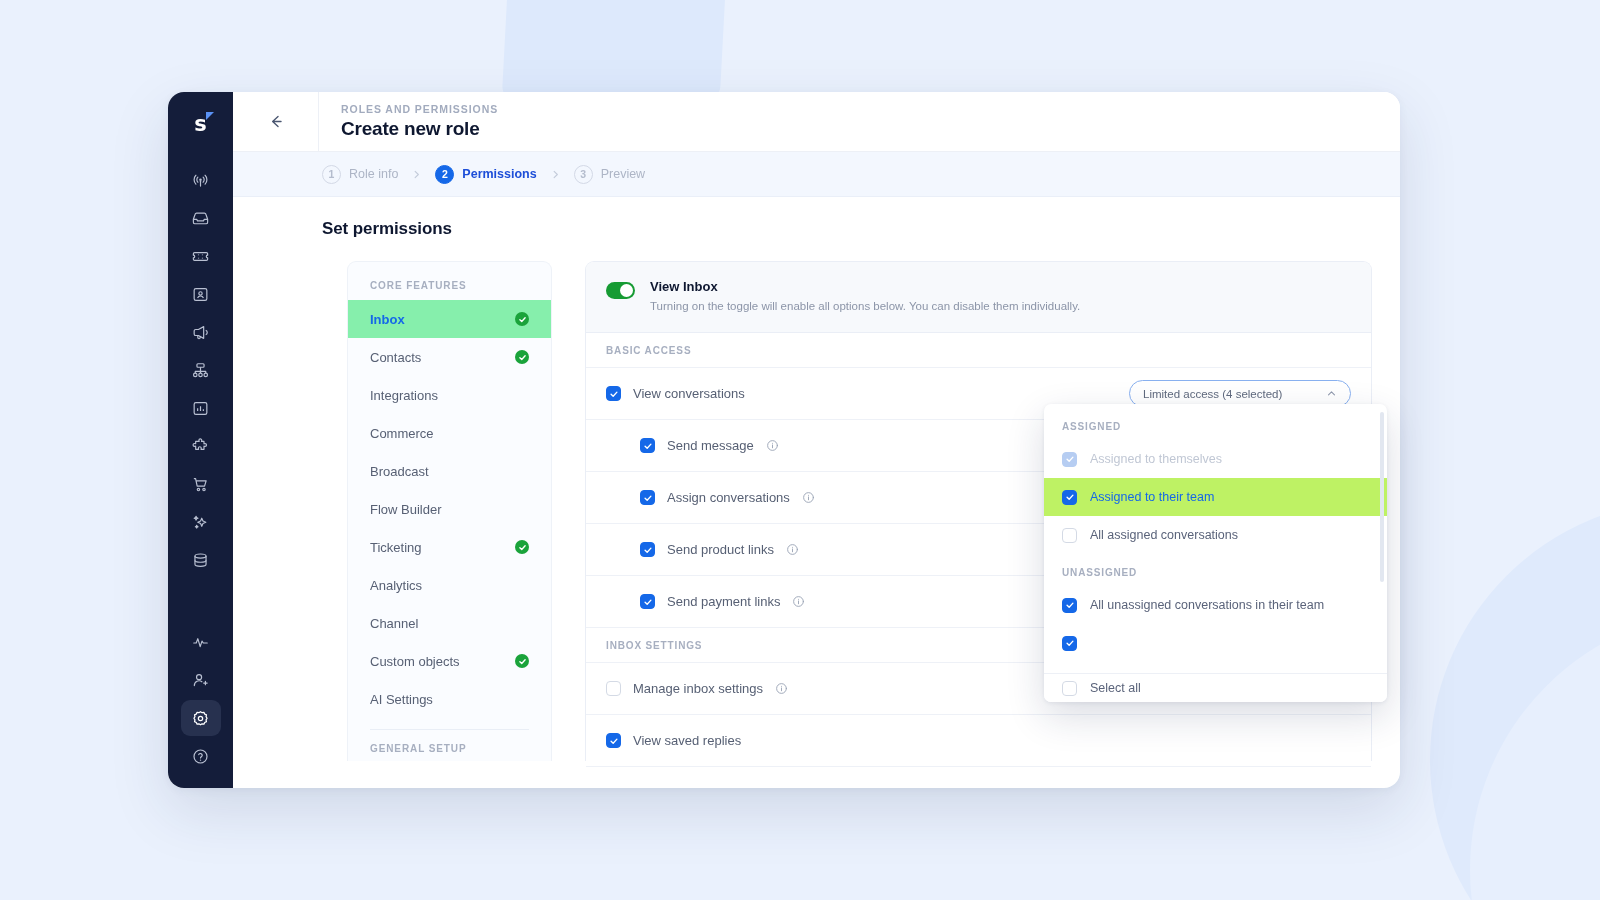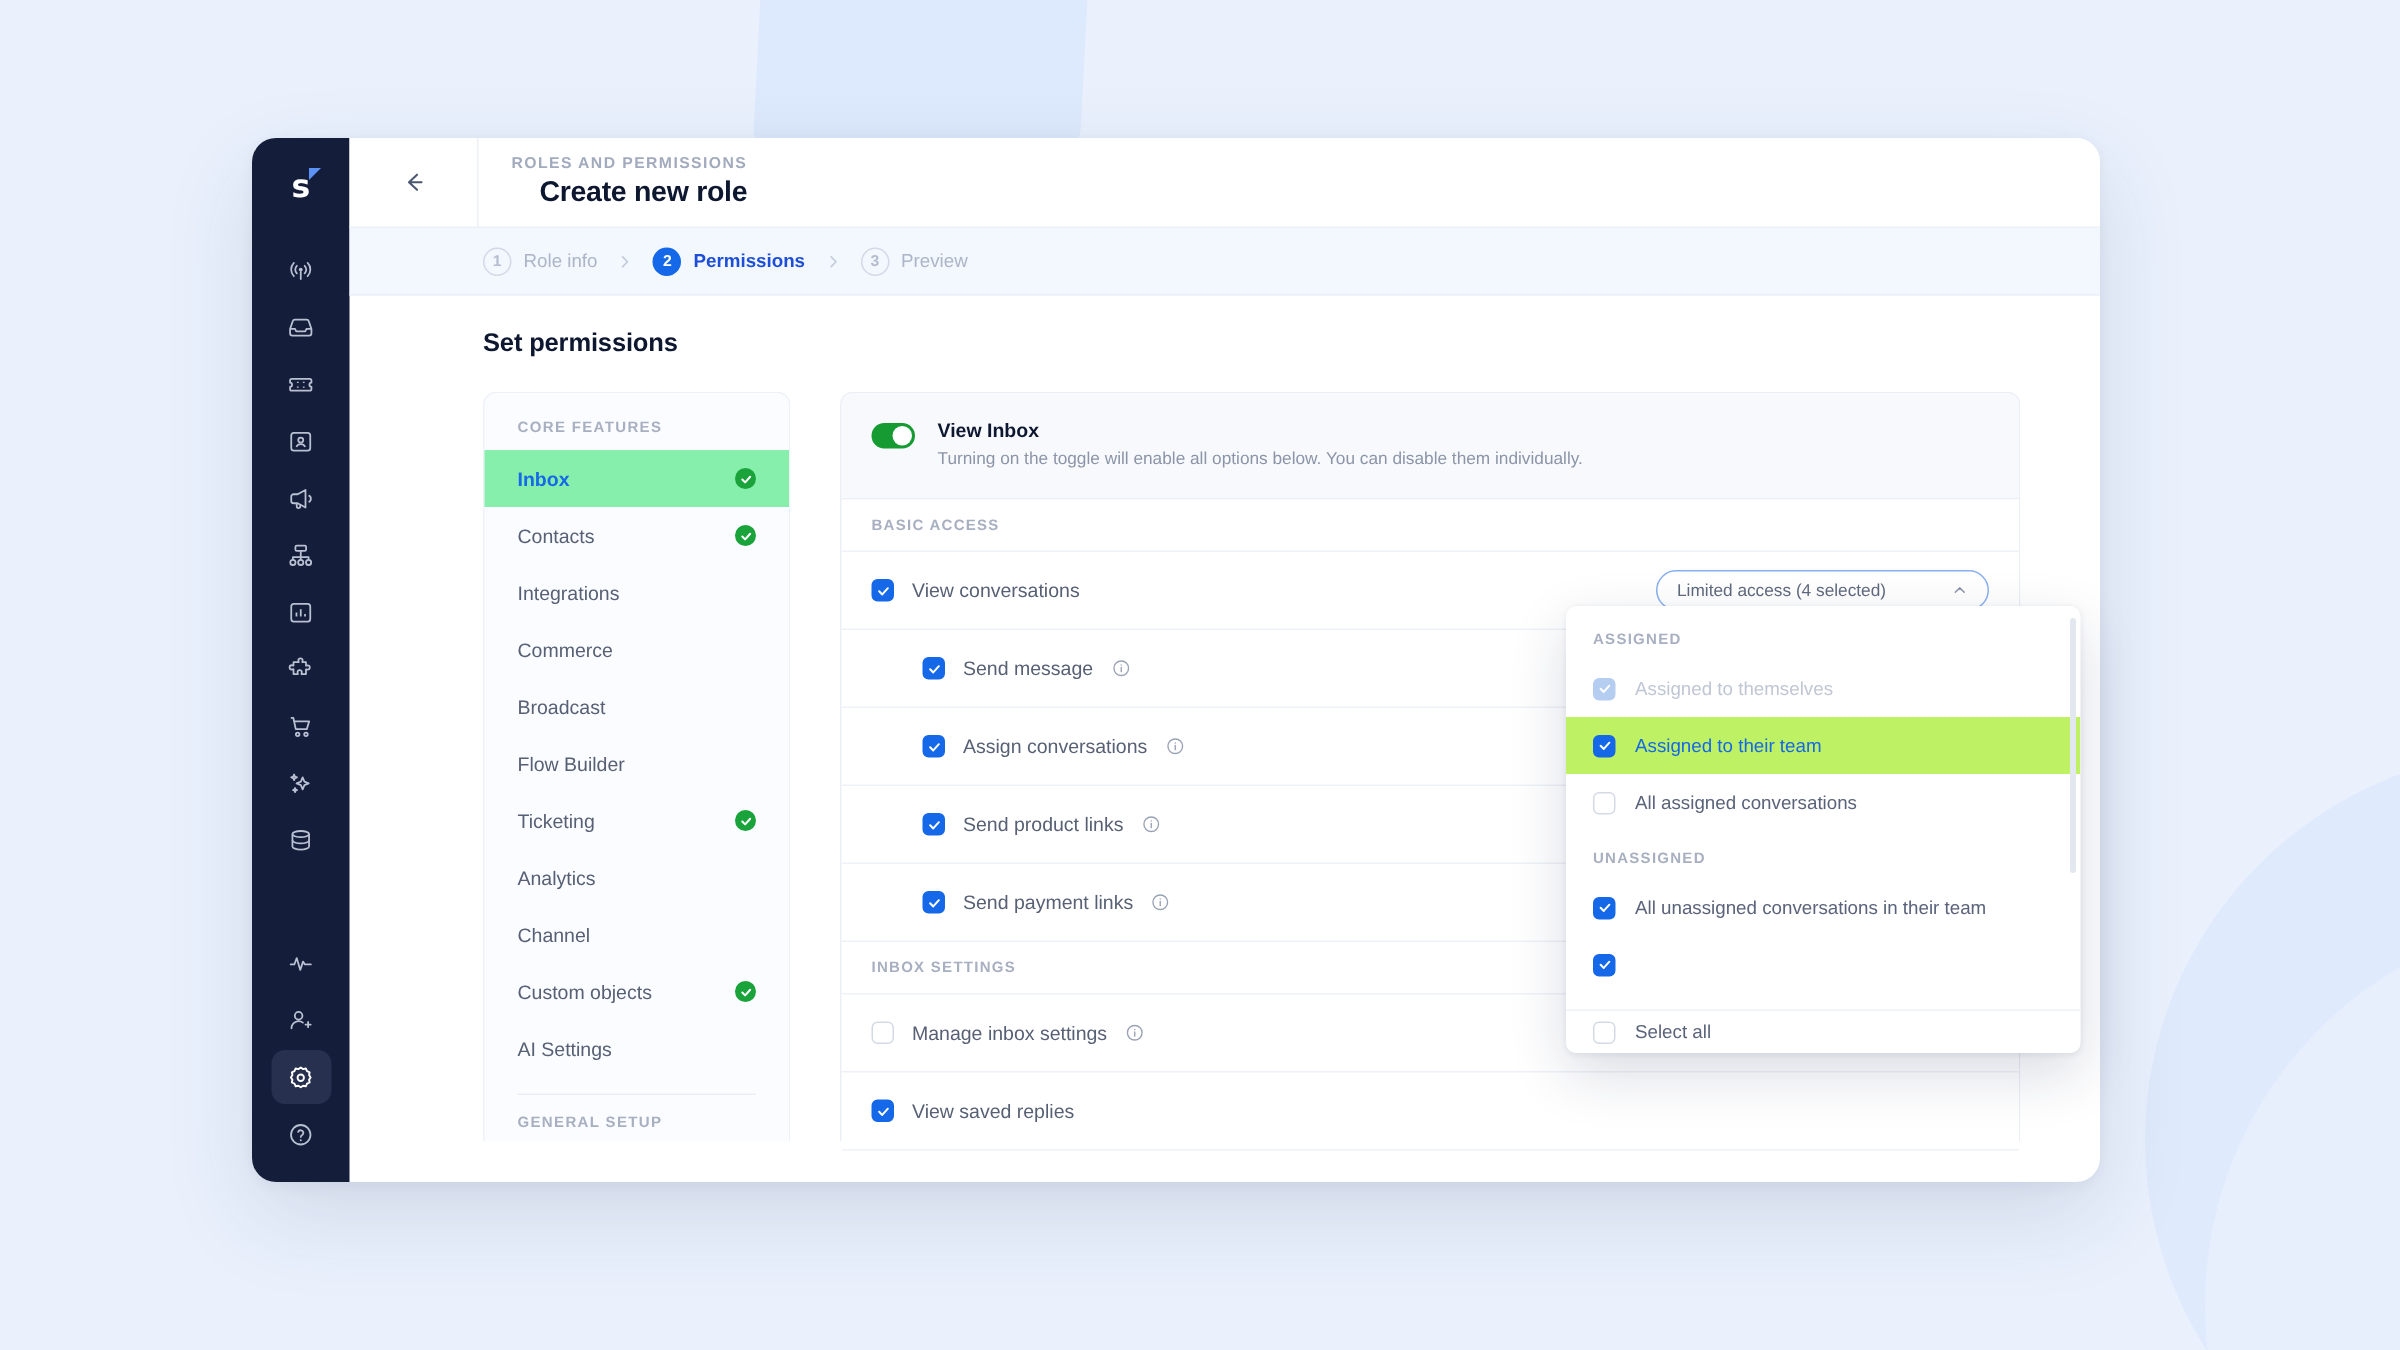--- a/index.html
+++ b/index.html
@@ -81,21 +81,21 @@
     display: flex; align-items: center;
     background: #fff;
     border-bottom: 1px solid #edf0f6;
   }
   .back-btn {
     width: 86px; height: 60px;
     display: flex; align-items: center; justify-content: center;
     border-right: 1px solid #edf0f6;
     cursor: pointer;
   }
-  .title-wrap { padding-left: 22px; text-align: right; }
+  .title-wrap { padding-left: 22px; }
   .eyebrow {
     font-size: 10.5px; letter-spacing: .09em; font-weight: 600;
     color: #a2abbe; text-transform: uppercase; line-height: 1.2;
   }
   .page-title { font-size: 19px; font-weight: 700; color: #0e1730; margin-top: 3px; letter-spacing: -.2px; }
 
   
   .stepper {
     height: 45px; flex: 0 0 45px;
     background: #f3f7fe;
@@ -125,20 +125,21 @@
 
   
   .features {
     width: 205px; flex: 0 0 205px;
     background: #fafcff;
     border: 1px solid #eef2f8;
     border-radius: 9px 9px 0 0;
     border-bottom: none;
     padding: 18px 0 0 0;
     height: 500px;
+    margin-left: 25px;
   }
   .group-label {
     font-size: 10px; letter-spacing: .09em; font-weight: 600;
     color: #a7afc0; text-transform: uppercase;
     padding: 0 22px; margin-bottom: 9px;
   }
   .feature {
     display: flex; align-items: center; justify-content: space-between;
     height: 38px; padding: 0 22px; cursor: pointer;
     font-size: 13px; color: #576074;

